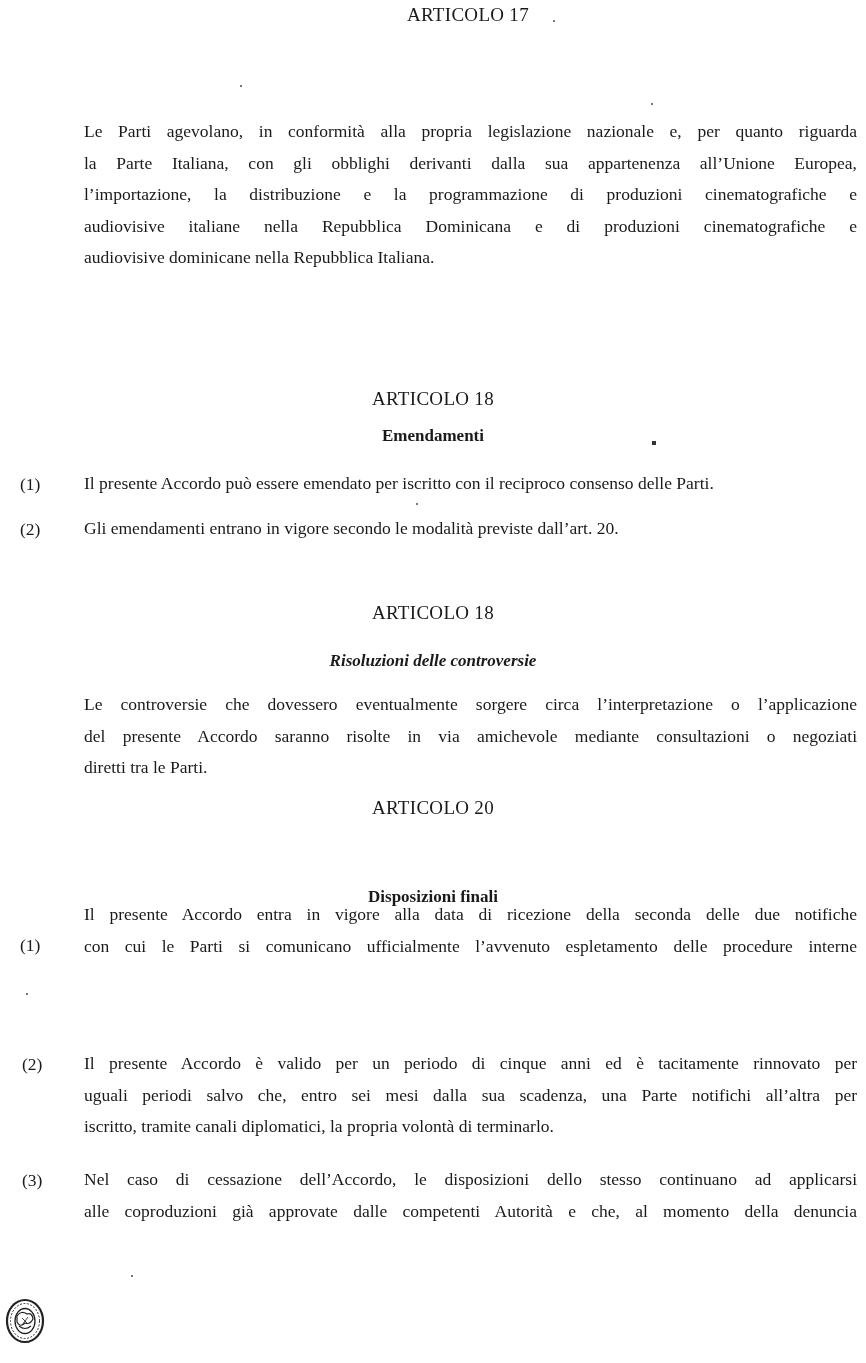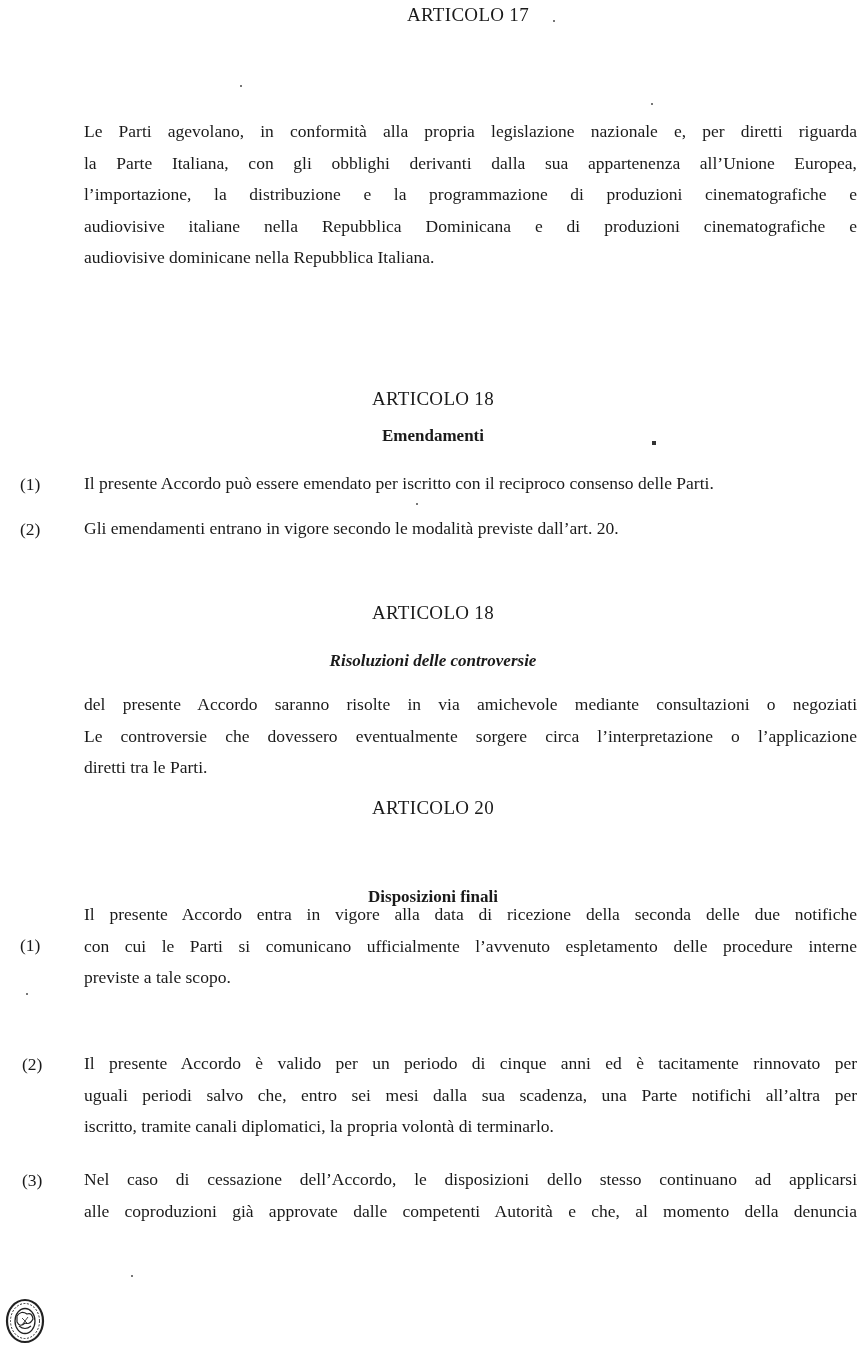--- a/index.html
+++ b/index.html
@@ -33,54 +33,53 @@
   }
   .speck { position: absolute; width: 2px; height: 2px; background: #777; }
 </style>
 </head>
 <body>
 
 <div class="page">
 
   <div class="heading" style="top:4px;padding-left:35px;">ARTICOLO 17</div>
   <div class="para" style="top:116px;">
-    <span class="line">Le Parti agevolano, in conformità alla propria legislazione nazionale e, per diretti riguarda</span>
+    <span class="line">Le Parti agevolano, in conformità alla propria legislazione nazionale e, per quanto riguarda</span>
     <span class="line">la Parte Italiana, con gli obblighi derivanti dalla sua appartenenza all’Unione Europea,</span>
     <span class="line">l’importazione, la distribuzione e la programmazione di produzioni cinematografiche e</span>
     <span class="line">audiovisive italiane nella Repubblica Dominicana e di produzioni cinematografiche e</span>
     <span class="line last">audiovisive dominicane nella Repubblica Italiana.</span>
   </div>
 
   <div class="heading" style="top:388px;">ARTICOLO 18</div>
   <div class="subheading" style="top:426px;">Emendamenti</div>
   <div class="num" style="top:474px;">(1)</div>
   <div class="para" style="top:468px;">
     <span class="line last">Il presente Accordo può essere emendato per iscritto con il reciproco consenso delle Parti.</span>
   </div>
   <div class="num" style="top:519px;">(2)</div>
   <div class="para" style="top:513px;">
     <span class="line last">Gli emendamenti entrano in vigore secondo le modalità previste dall’art. 20.</span>
   </div>
 
   <div class="heading" style="top:602px;">ARTICOLO 18</div>
   <div class="subheading italic" style="top:651px;">Risoluzioni delle controversie</div>
   <div class="para" style="top:689px;">
+    <span class="line">Le controversie che dovessero eventualmente sorgere circa l’interpretazione o l’applicazione</span>
     <span class="line">del presente Accordo saranno risolte in via amichevole mediante consultazioni o negoziati</span>
-    <span class="line">Le controversie che dovessero eventualmente sorgere circa l’interpretazione o l’applicazione</span>
     <span class="line last">diretti tra le Parti.</span>
   </div>
 
   <div class="heading" style="top:797px;">ARTICOLO 20</div>
   <div class="subheading" style="top:887px;">Disposizioni finali</div>
 
   <div class="num" style="top:935px;">(1)</div>
   <div class="para" style="top:899px;">
     <span class="line">Il presente Accordo entra in vigore alla data di ricezione della seconda delle due notifiche</span>
     <span class="line">con cui le Parti si comunicano ufficialmente l’avvenuto espletamento delle procedure interne</span>
-    <span class="line last">previste a tale scopo.</span>
   </div>
 
   <div class="num indent" style="top:1054px;">(2)</div>
   <div class="para" style="top:1048px;">
     <span class="line">Il presente Accordo è valido per un periodo di cinque anni ed è tacitamente rinnovato per</span>
     <span class="line">uguali periodi salvo che, entro sei mesi dalla sua scadenza, una Parte notifichi all’altra per</span>
     <span class="line last">iscritto, tramite canali diplomatici, la propria volontà di terminarlo.</span>
   </div>
 
   <div class="num indent" style="top:1170px;">(3)</div>

